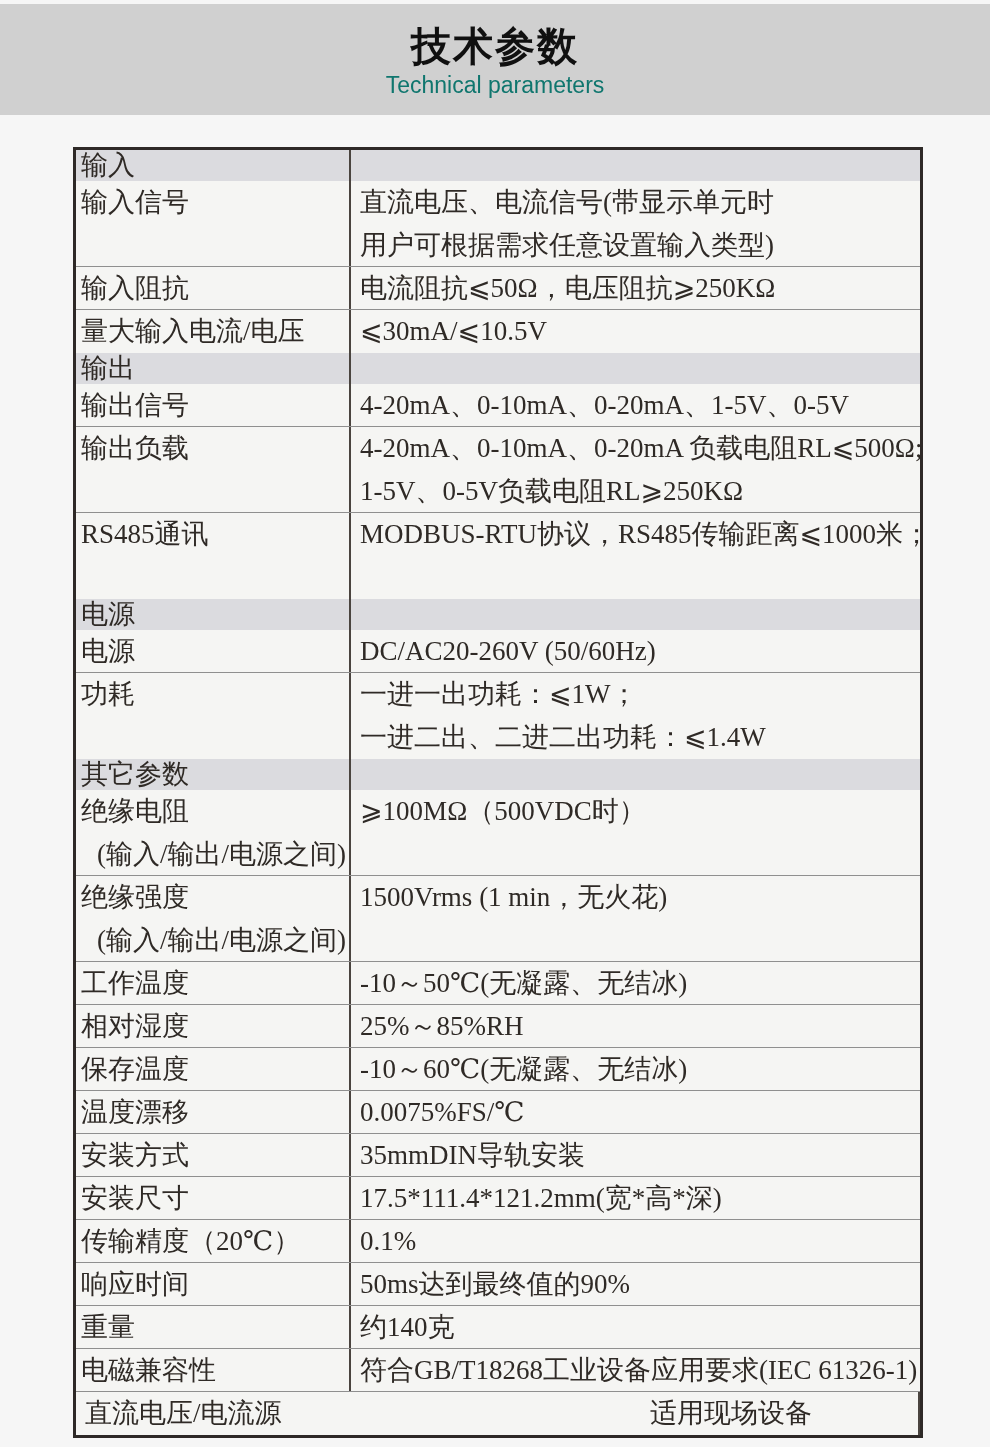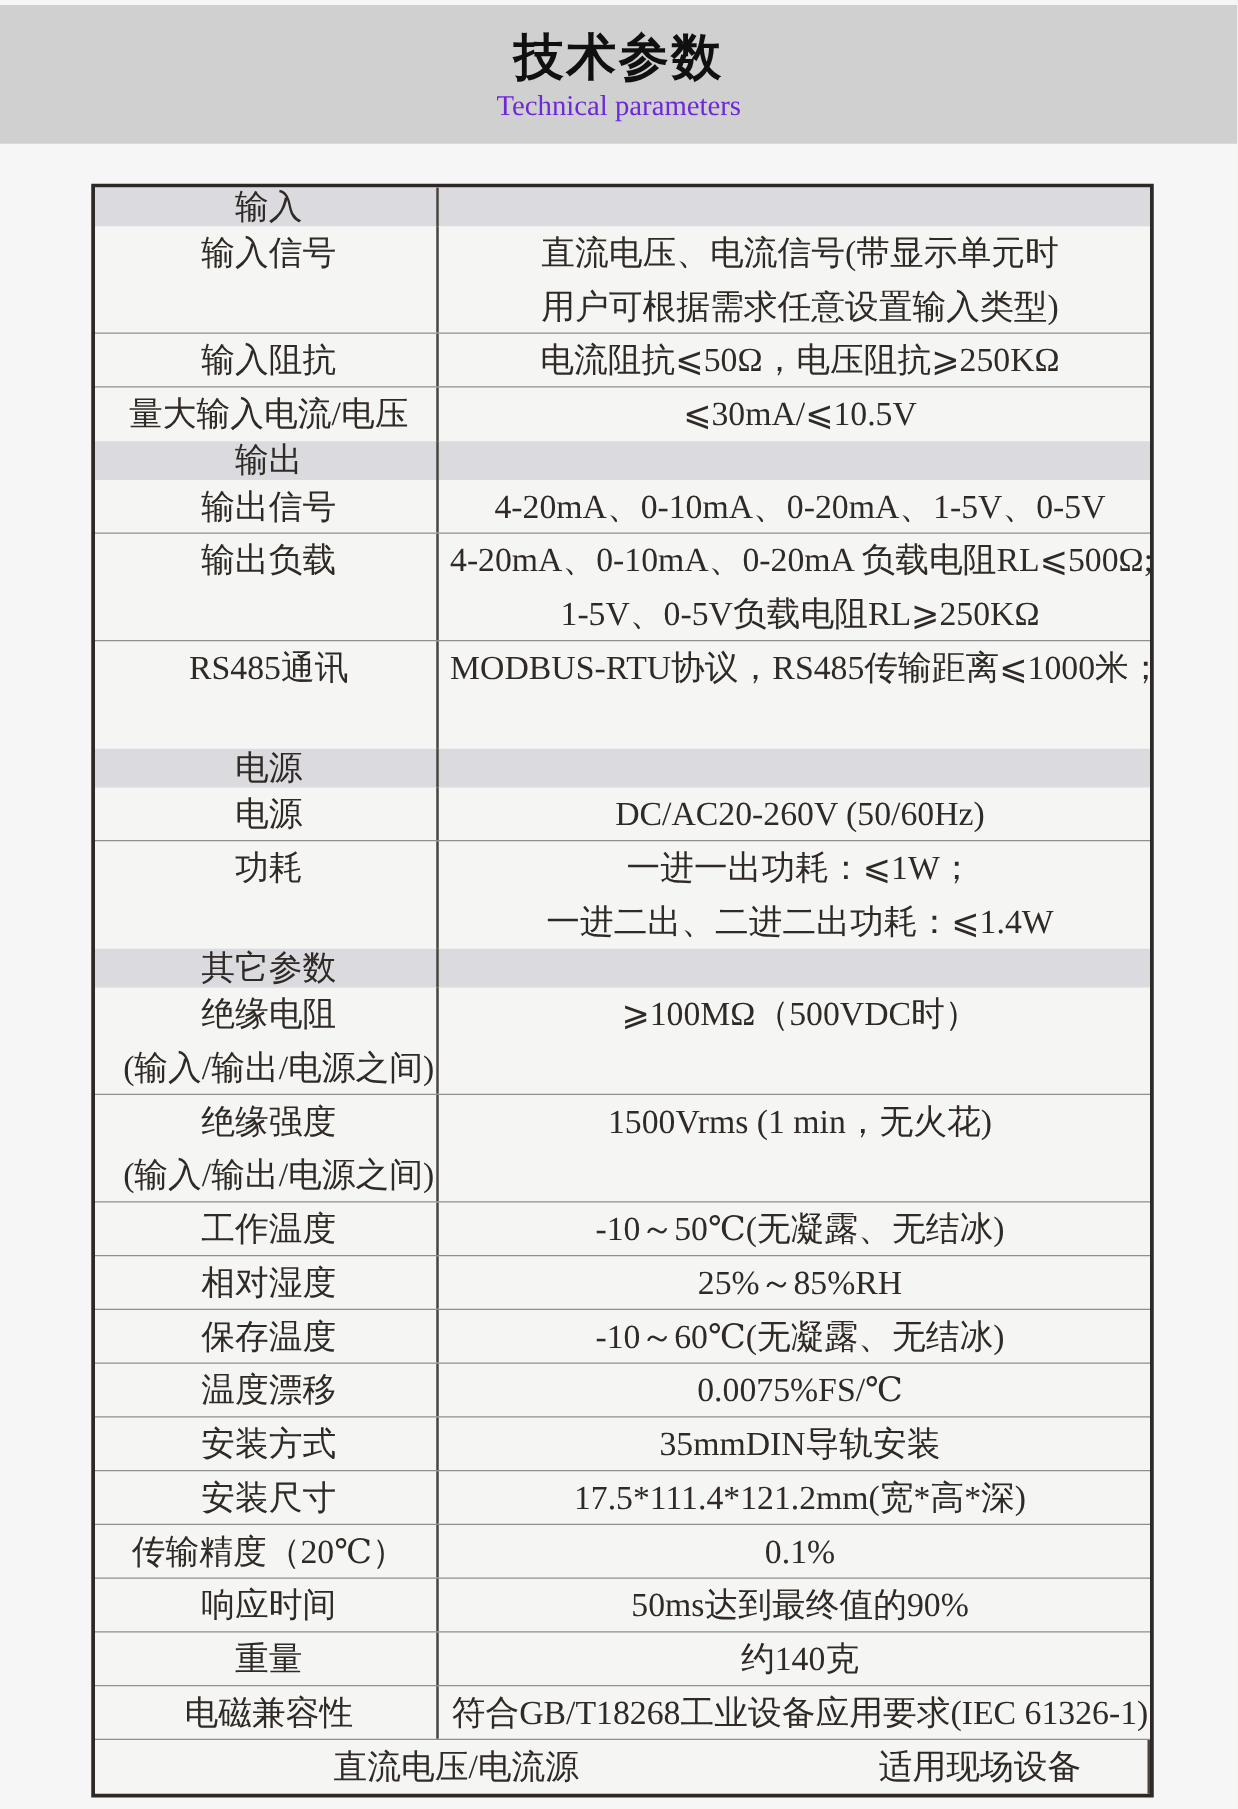--- a/index.html
+++ b/index.html
@@ -13,30 +13,29 @@
   .band{
     margin-top:4px;height:111px;background:#d0d0d0;text-align:center;
   }
   .title{
     margin:0;padding-top:13px;
     font-family:"Liberation Sans","DejaVu Sans",sans-serif;
     font-weight:900;font-size:40px;line-height:58px;color:#101010;
     letter-spacing:2px;
   }
   .subtitle{
-    font-family:Liberation Serif, serif;
-    font-size:23px;line-height:26px;color:#6d28d9;margin-top:-3px;
+    font-family:Liberation Sans, sans-serif;
+    font-size:23px;line-height:26px;color:#0f766e;margin-top:-3px;
   }
   .spec-table{
     box-sizing:border-box;
     margin:32px 0 0 73px;
     width:850px;
     border:3px solid #2e2927;
     background:#f5f5f3;
-    text-align:center;
   }
   .tr{display:flex;border-bottom:1px solid #8f8f8f;box-sizing:border-box;}
   .tr.nb,.tr.sec{border-bottom:none;}
   .tr.sec{background:#dbdbdf;height:31px;}
   .tr.s{height:43px;}
   .tr.d{height:86px;}
   .td{box-sizing:border-box;overflow:hidden;}
   .td.l{width:275px;flex:none;border-right:2px solid #4a443f;padding-left:5px;}
   .td.v{flex:1;padding-left:9px;}
   .td > div{line-height:43px;font-size:27px;white-space:nowrap;}

